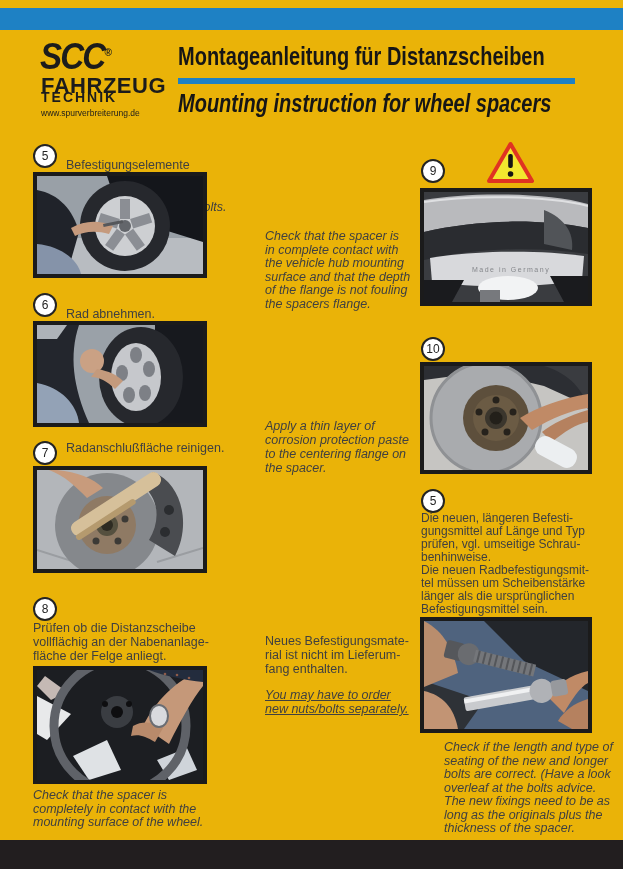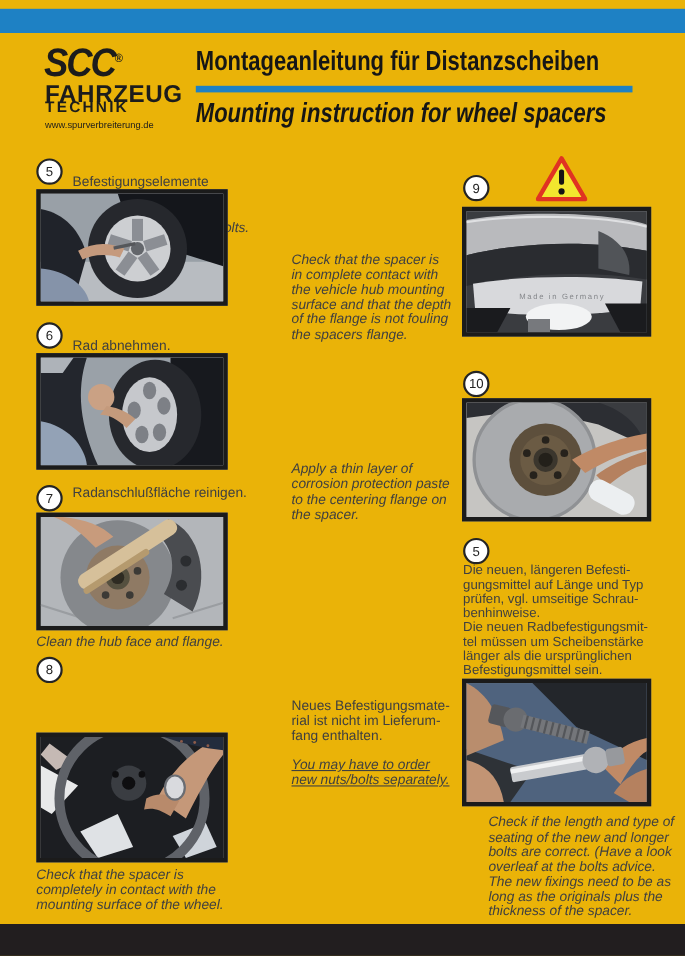--- a/index.html
+++ b/index.html
@@ -136,24 +136,26 @@
       <circle cx="132" cy="40" r="5" fill="#2b2d30"></circle>
       <circle cx="128" cy="62" r="5" fill="#2b2d30"></circle>
       <g transform="rotate(-33 86 30)">
         <rect x="26" y="22" width="104" height="15" rx="7" fill="#d6c09a"></rect>
         <rect x="26" y="34" width="70" height="6" rx="3" fill="#b59a6e"></rect>
       </g>
       <path d="M20 0C40 2 56 8 66 18L50 28C38 16 28 6 12 0Z" fill="#c89b7c"></path>
     </svg>
   </div>
 
-  <div class="abs cap" style="left:33px;top:577px;width:200px;">Clean the hub face and flange.</div>
 
   <span class="abs stepnum" style="left:33px;top:597px;">8</span>
 
+  <div class="abs txt" style="left:33px;top:621px;width:195px;">Prüfen ob die Distanzscheibe
+vollflächig an der Nabenanlage-
+fläche  der Felge anliegt.</div>
 
   <div class="abs photo" style="left:33px;top:666px;">
     <svg width="166" height="110" viewBox="0 0 166 110">
       <rect width="166" height="110" fill="#1c1e22"></rect>
       <path d="M0 26L34 44 10 70 0 64Z" fill="#e8e9ea"></path>
       <path d="M8 6L30 22 14 30 0 16Z" fill="#c5b9b4"></path>
       <path d="M36 86L70 70 84 100 52 110Z" fill="#dfe2e5"></path>
       <path d="M120 90L150 78 160 100 132 110Z" fill="#cfd4da"></path>
       <circle cx="83" cy="56" r="66" fill="none" stroke="#5f6268" stroke-width="9"></circle>
       <circle cx="80" cy="42" r="16" fill="#3a3d42"></circle>

